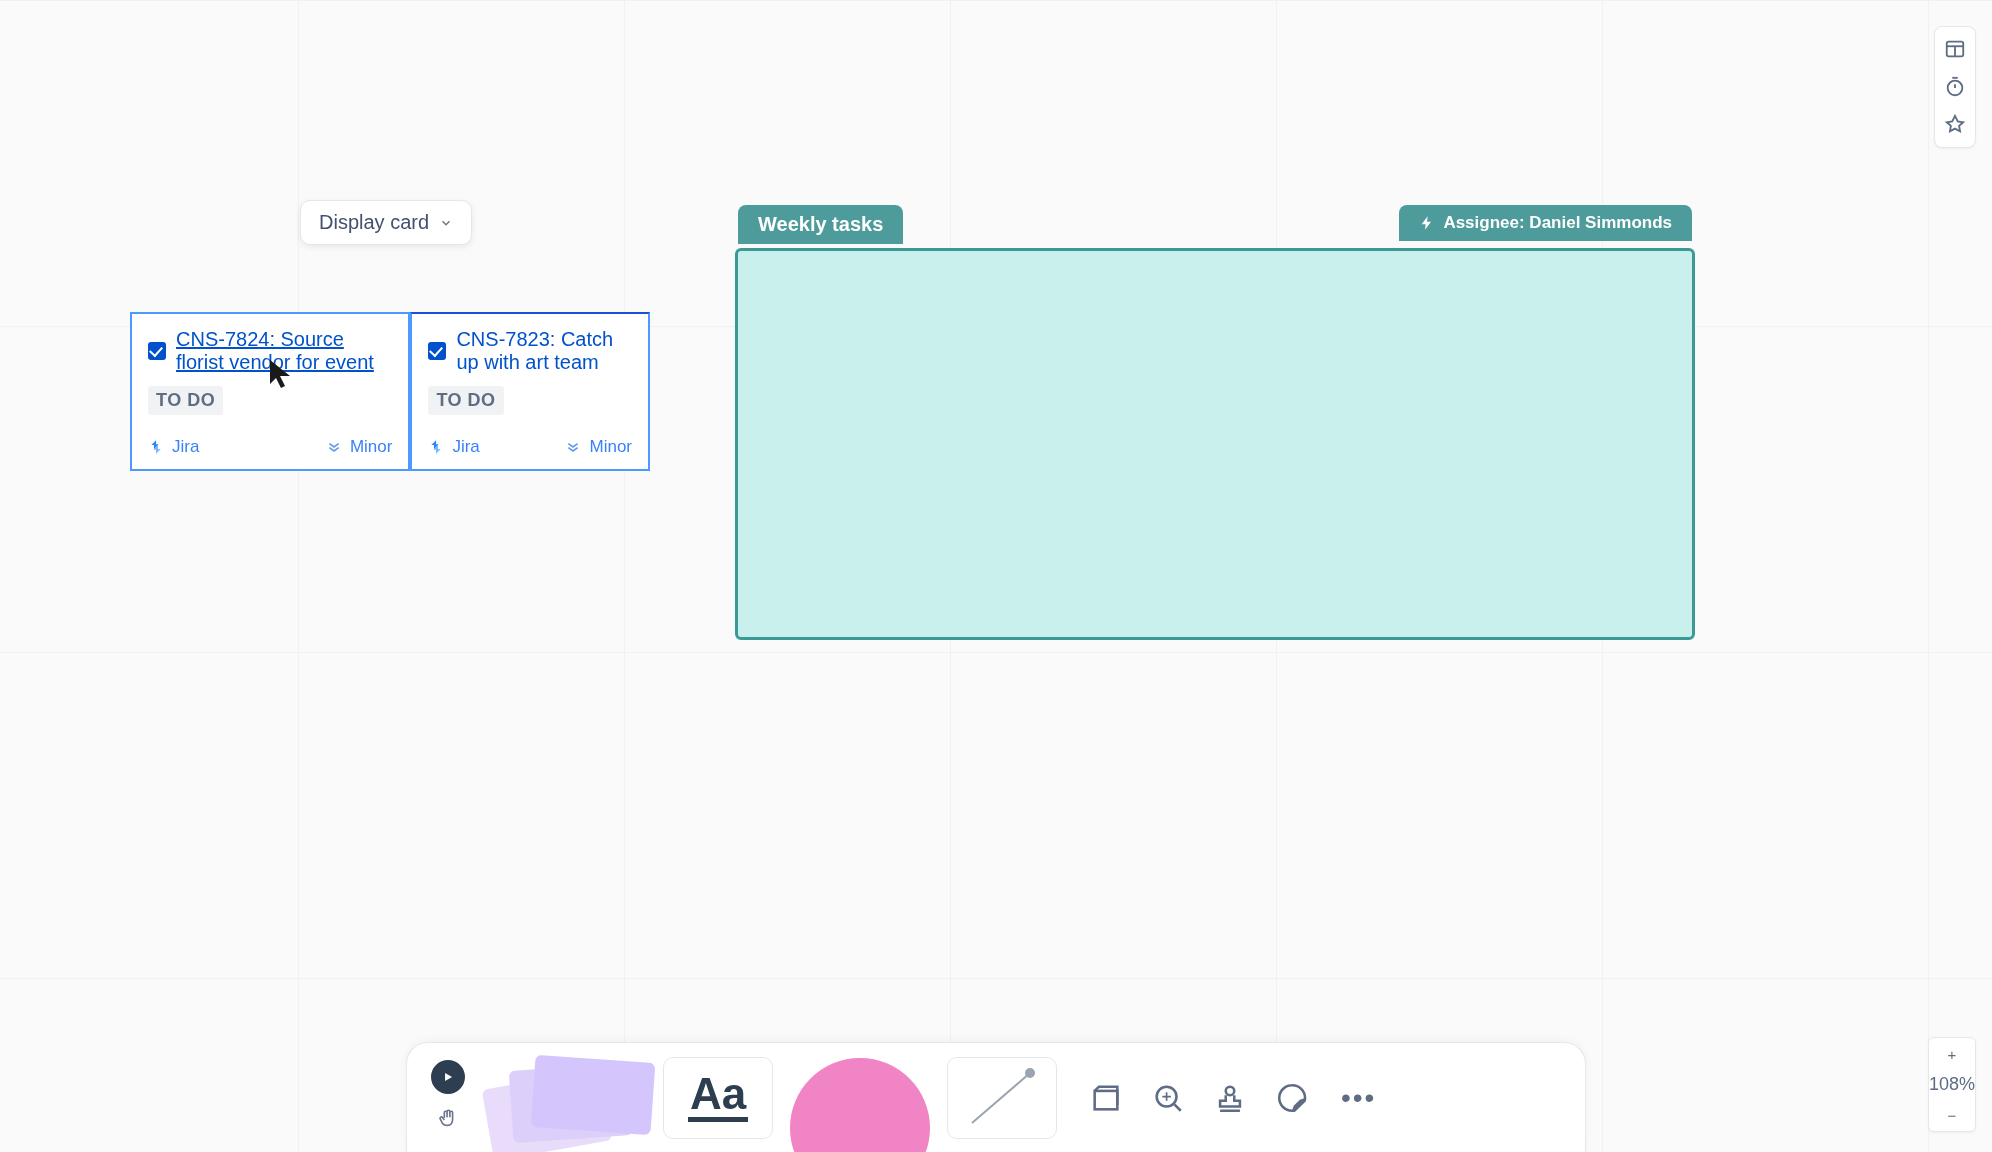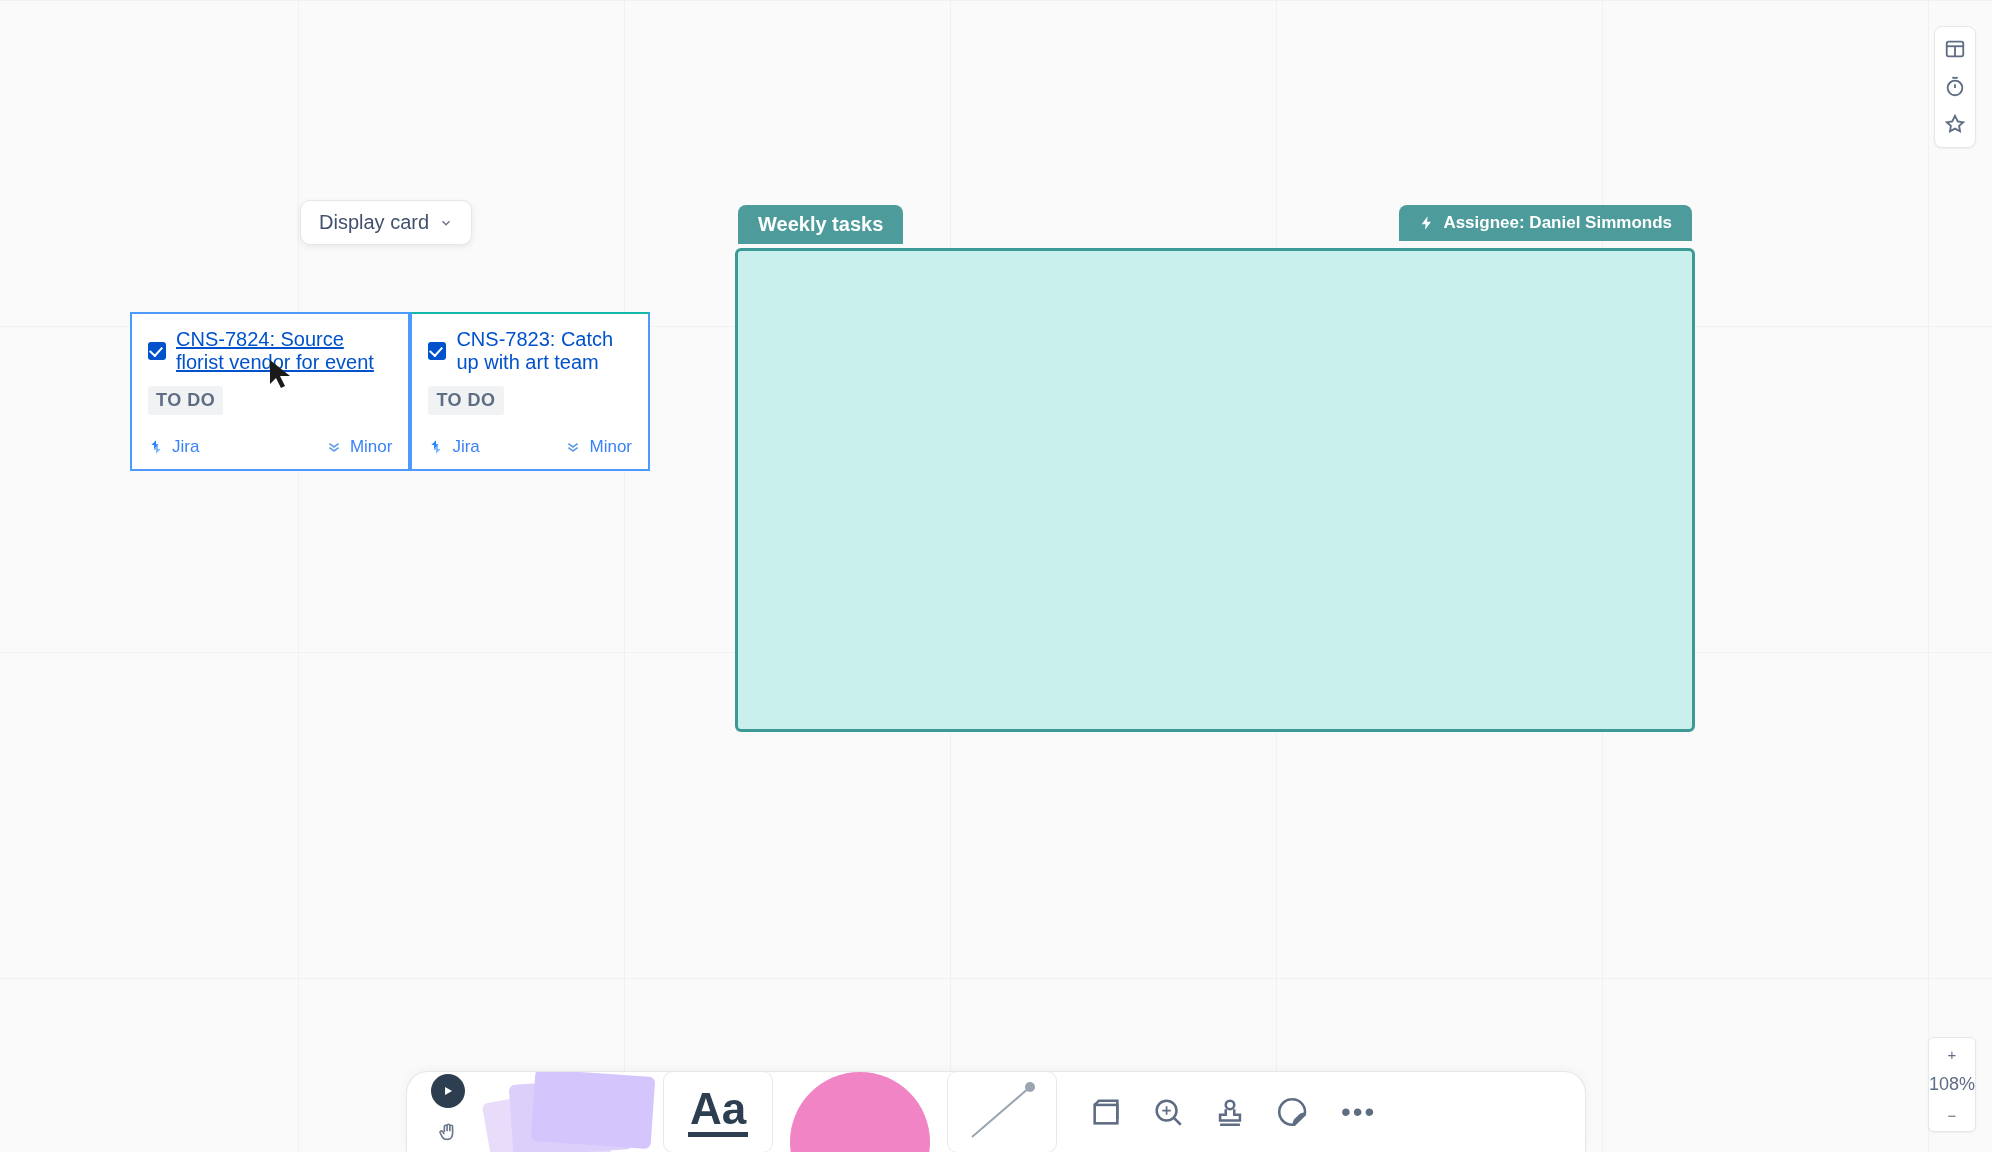--- a/index.html
+++ b/index.html
@@ -97,21 +97,21 @@
   width: 520px;
   display: flex;
   flex-direction: row;
 }
 .jira-card {
   background: #fff;
   border: 2px solid #4c9aff;
   padding: 14px 16px 12px;
 }
 .jira-card + .jira-card-gap { height: 6px; }
-.jira-card.second { border-top: 2px solid #14b8a6; }
+.jira-card.second { border-top: 2px solid #1d4ed8; }
 .jira-card-title {
   display: flex;
   align-items: center;
   gap: 10px;
   font-size: 20px;
   color: #0052cc;
 }
 .jira-card-title.underlined .title-text { text-decoration: underline; }
 .checkbox-icon {
   width: 18px; height: 18px;
@@ -165,21 +165,21 @@
   width: 24px; height: 30px;
   pointer-events: none;
 }
 
 
 .weekly-frame {
   position: absolute;
   top: 248px;
   left: 735px;
   width: 960px;
-  height: 484px;
+  height: 392px;
   background: #c9f0ec;
   border: 3px solid #3c9a96;
   border-radius: 6px;
 }
 .weekly-tab {
   position: absolute;
   top: -46px;
   left: 0;
   background: #4d9c9b;
   color: #fff;
@@ -203,21 +203,21 @@
   gap: 8px;
 }
 
 
 .bottom-toolbar {
   position: absolute;
   left: 50%;
   transform: translateX(-50%);
   bottom: 0;
   width: 1180px;
-  height: 81px;
+  height: 110px;
   background: #fff;
   border: 1px solid #e5e7eb;
   border-bottom: none;
   border-radius: 22px 22px 0 0;
   display: flex;
   align-items: center;
   padding: 16px 24px;
   gap: 12px;
   box-shadow: 0 -2px 8px rgba(0,0,0,0.04);
   overflow: hidden;

